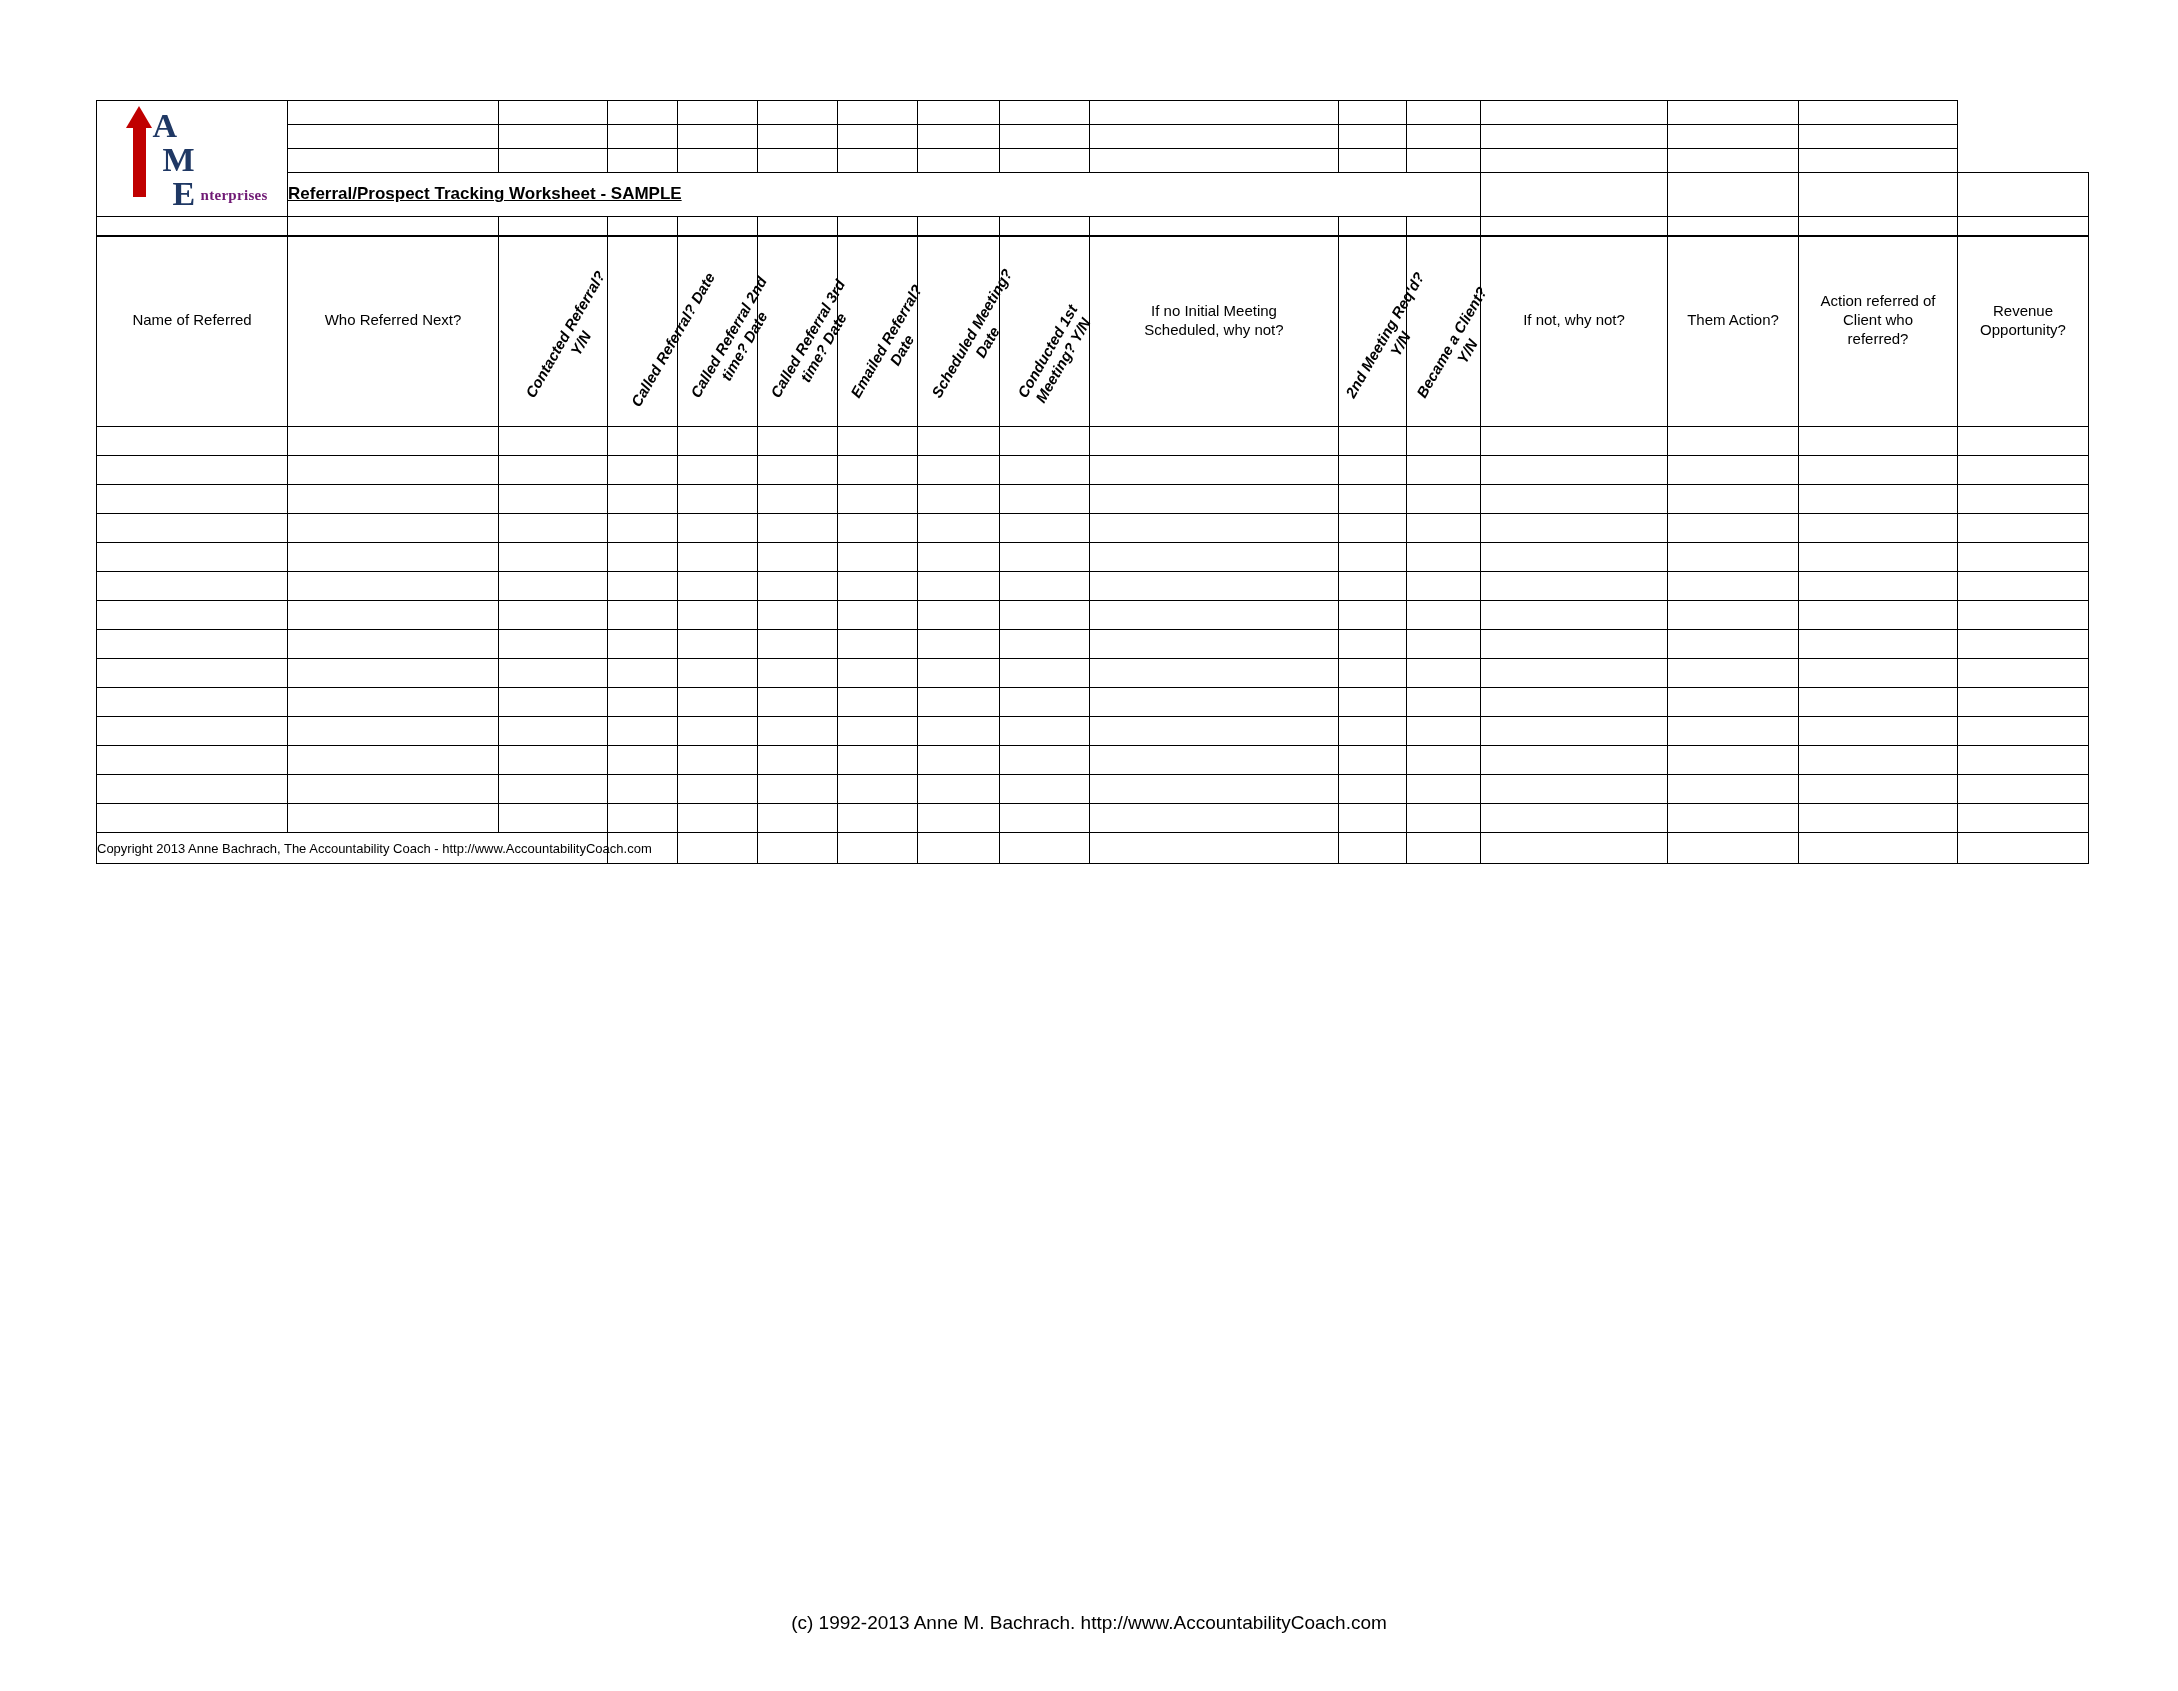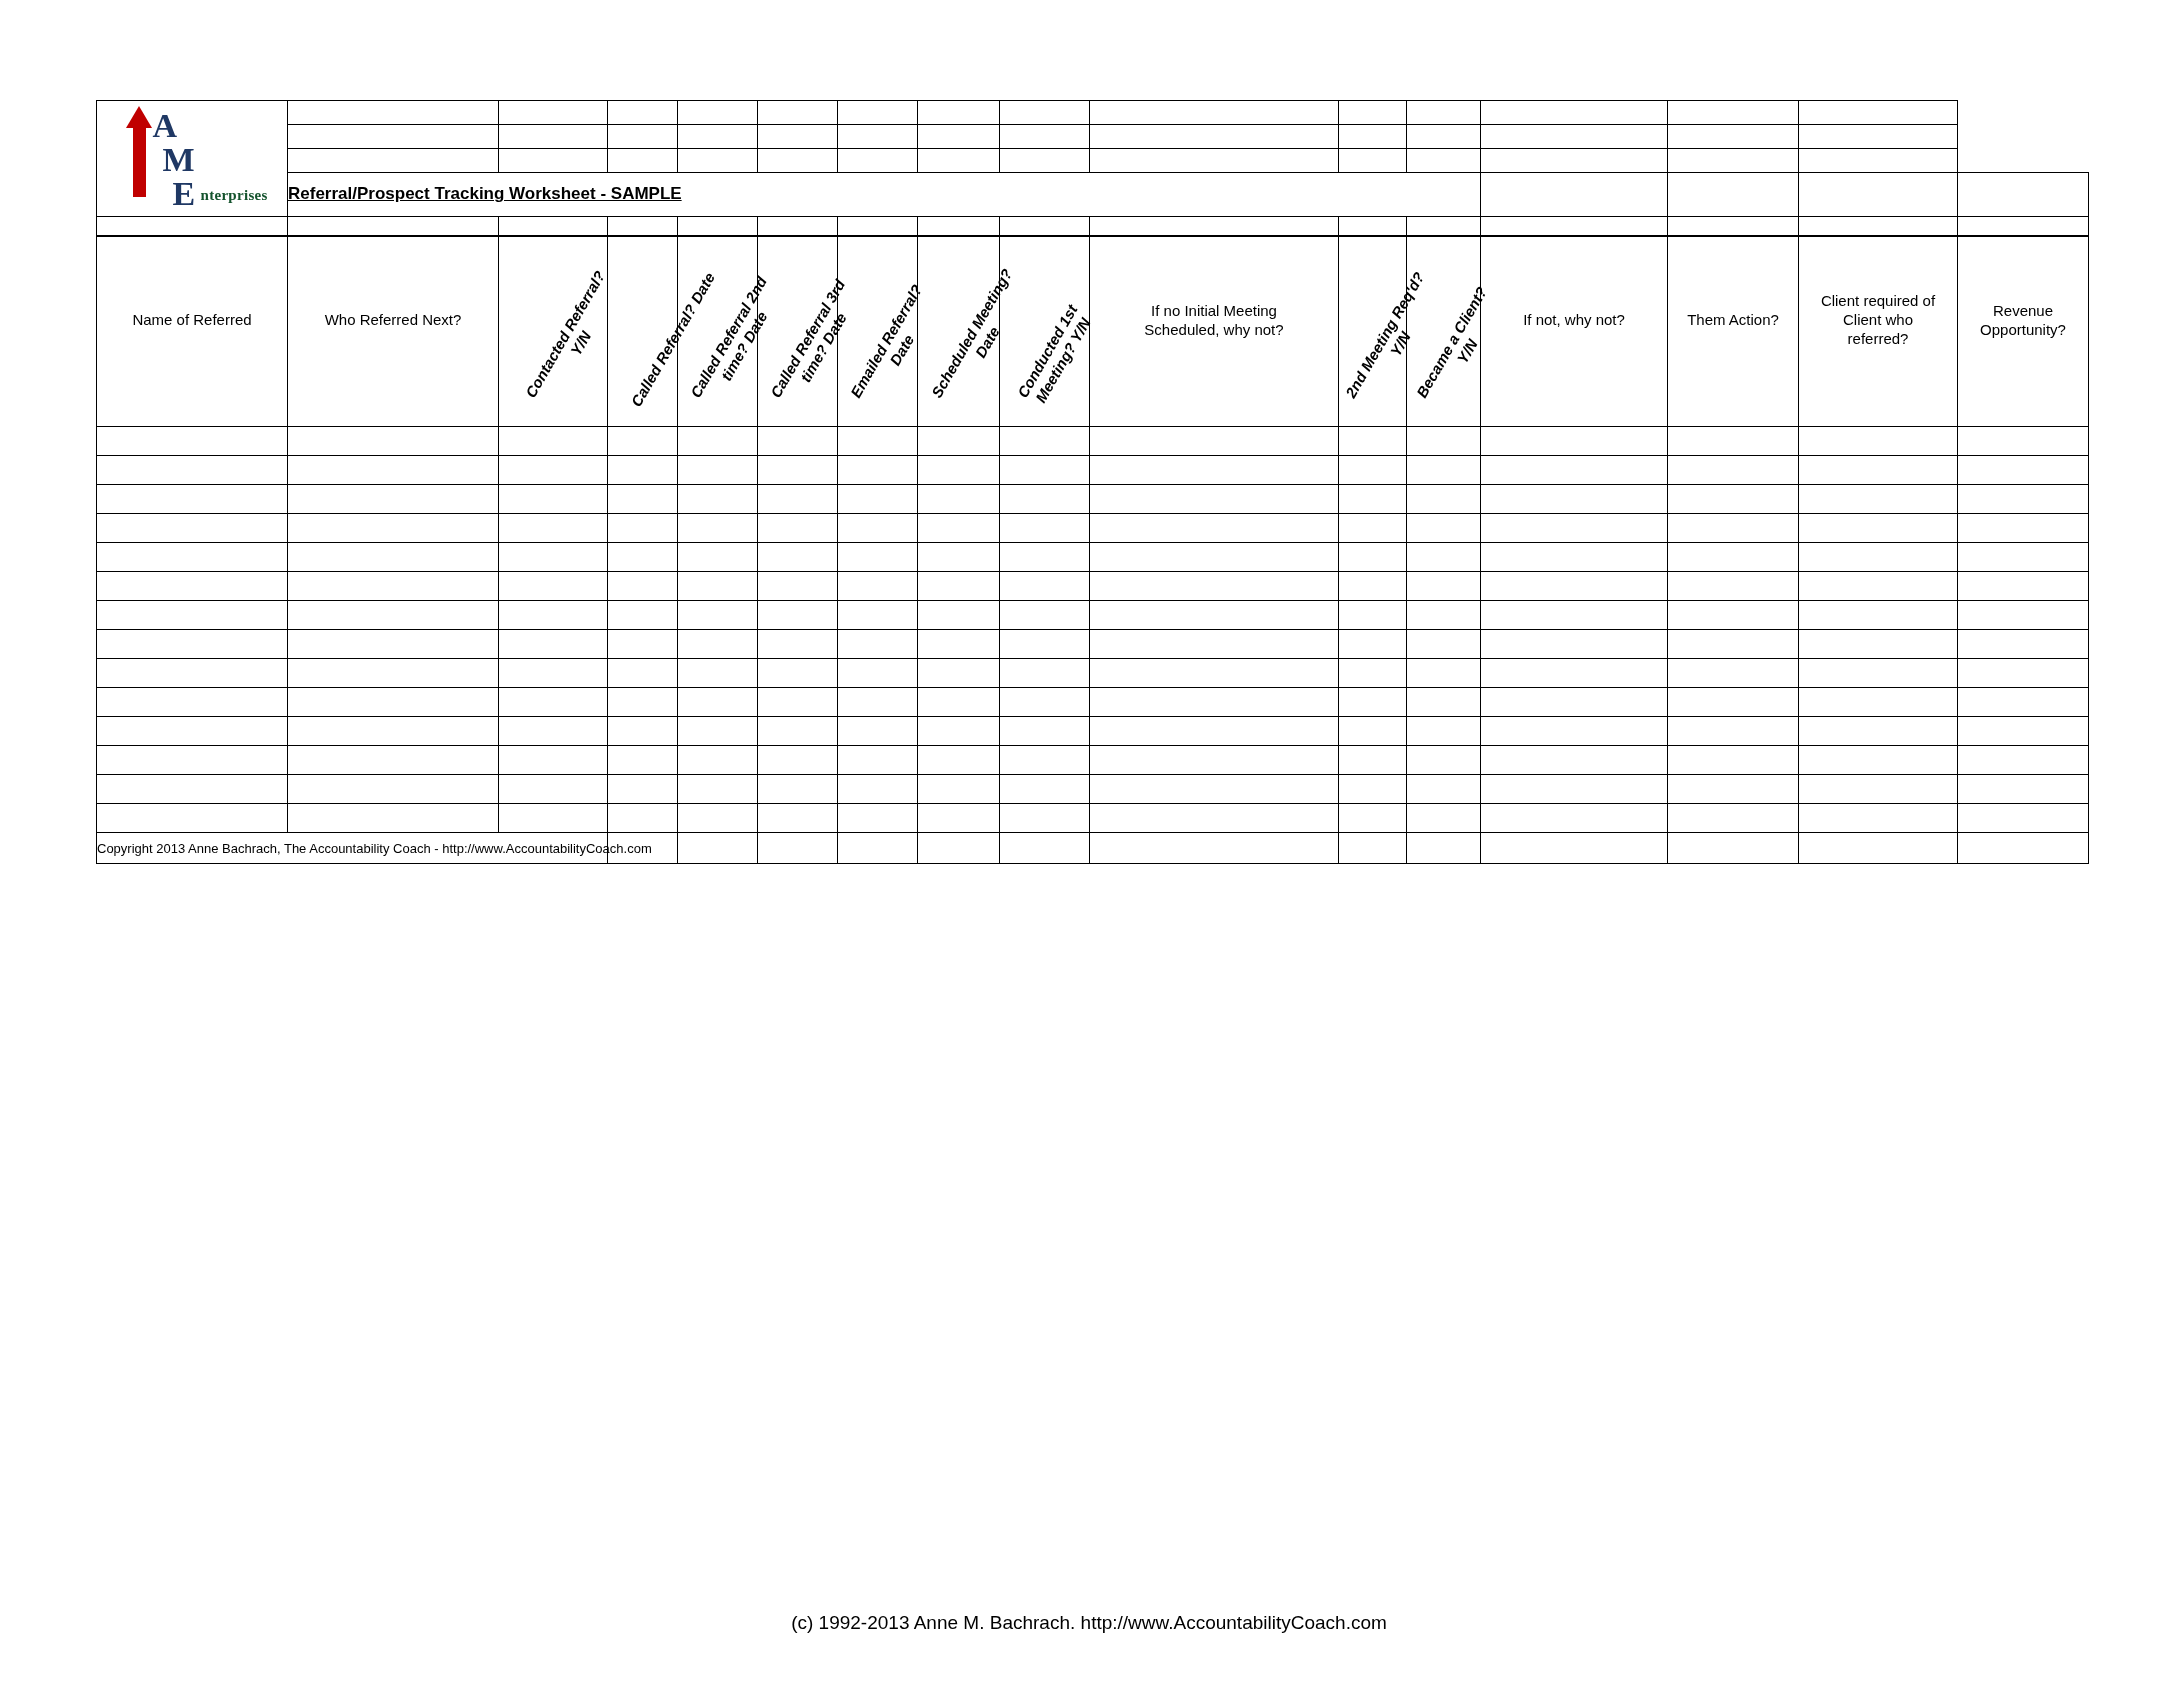--- a/index.html
+++ b/index.html
@@ -86,21 +86,21 @@
   }
   .logo .l-a { left: 40px; top: 8px; }
   .logo .l-m { left: 50px; top: 42px; }
   .logo .l-e { left: 60px; top: 76px; }
   .logo .ent {
     position: absolute;
     left: 88px;
     top: 86px;
     font-family: "Liberation Serif", serif;
     font-weight: bold;
-    color: #14532d;
+    color: #701a75;
     font-size: 15px;
     letter-spacing: 0.3px;
   }
 
   .title-cell {
     text-align: left;
     padding-left: 22px;
     height: 38px;
   }
   .title-text {
@@ -396,21 +396,21 @@
               </div>
           </th>
           <th>
             <div class="hdr-flat"><span>If not, why not?</span></div>
           </th>
           <th>
             <div class="hdr-flat"><span>Them Action?</span></div>
           </th>
           <th>
             <div class="hdr-flat">
-              <span>Client required of</span><br>
+              <span>Action referred of</span><br>
               <span>Client who</span><br>
               <span>referred?</span>
             </div>
           </th>
           <th>
             <div class="hdr-flat">
               <span>Revenue</span><br>
               <span>Opportunity?</span>
             </div>
           </th>

